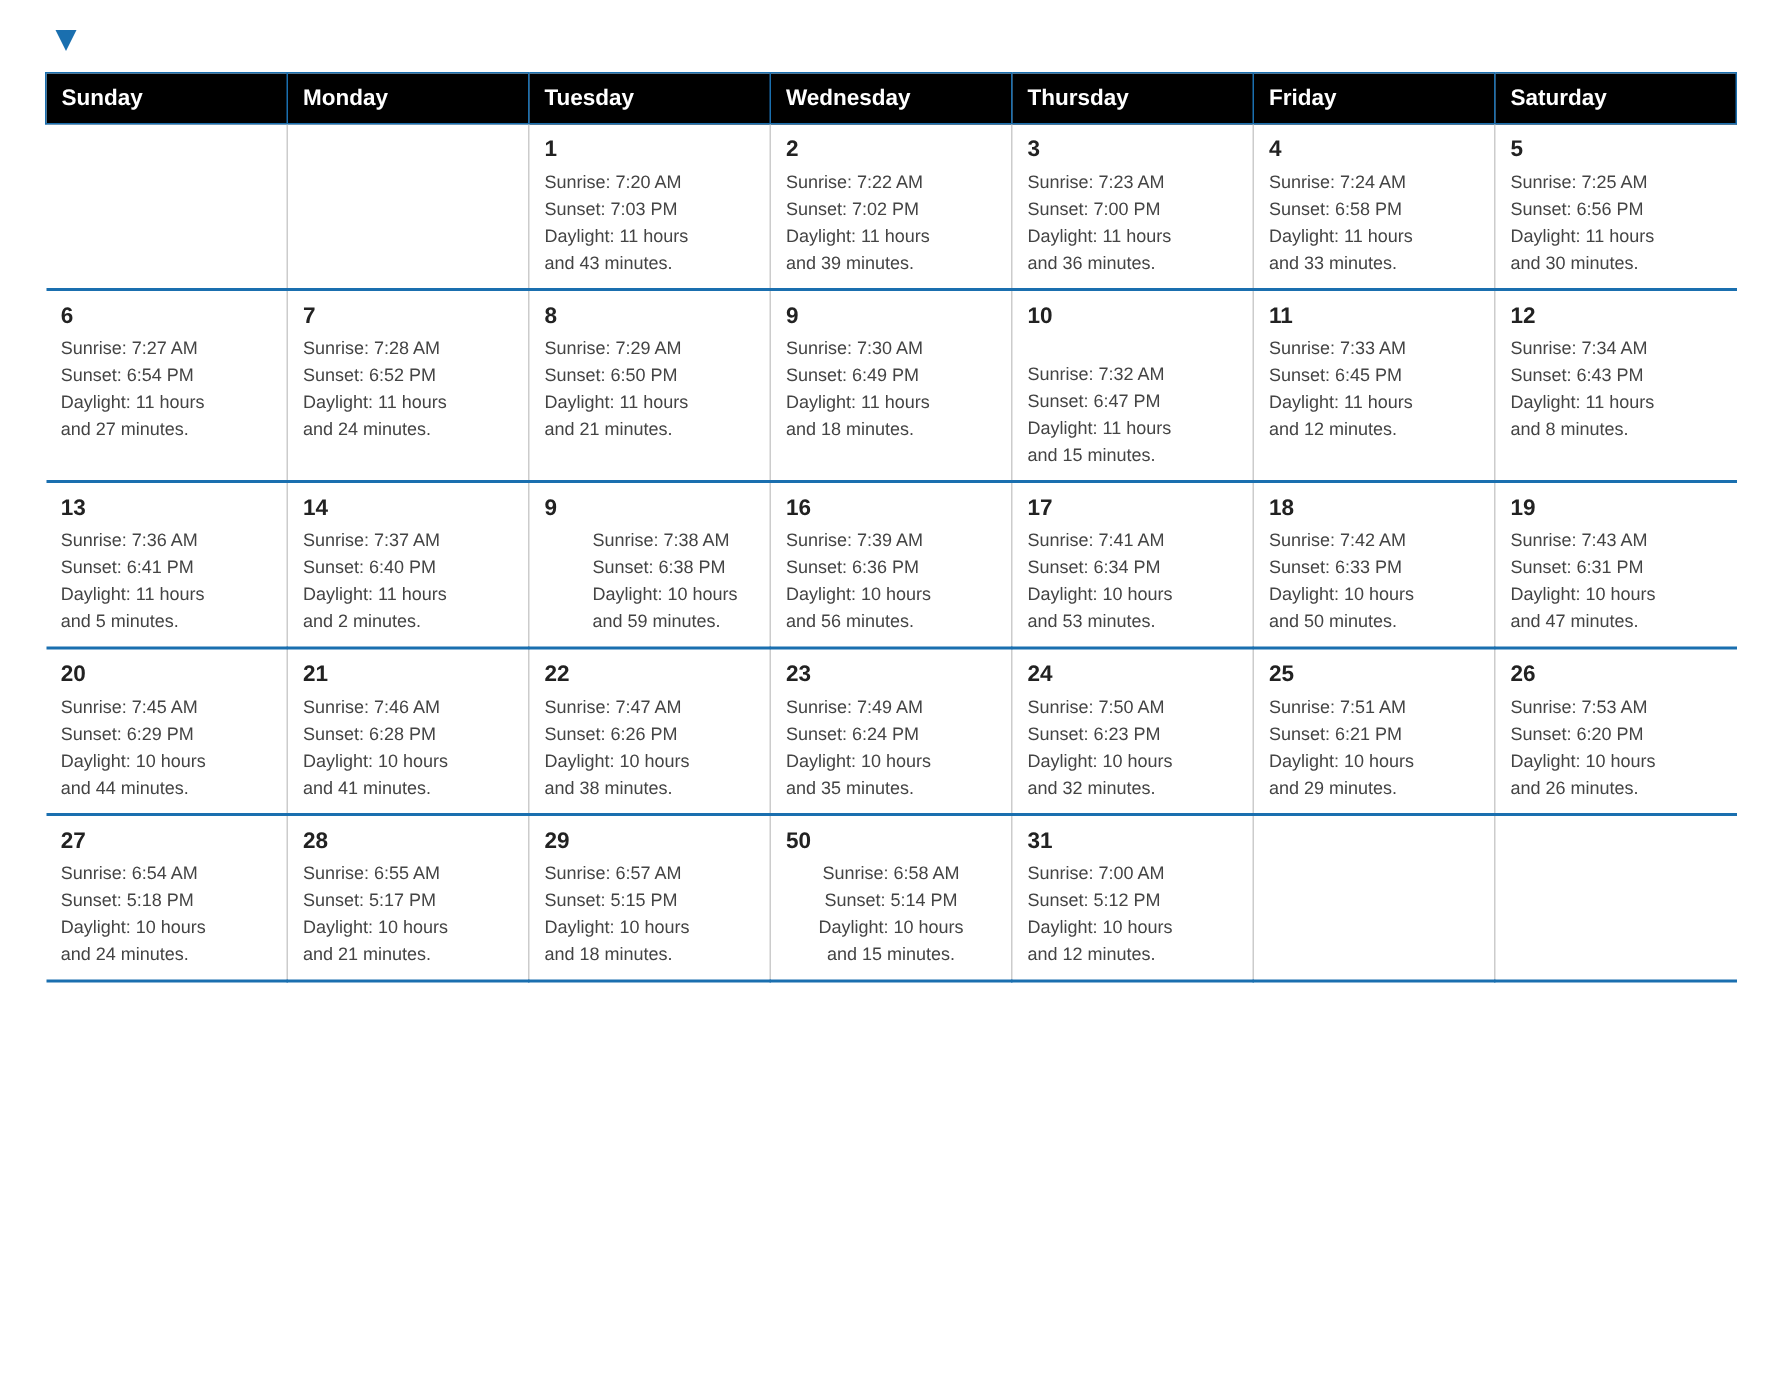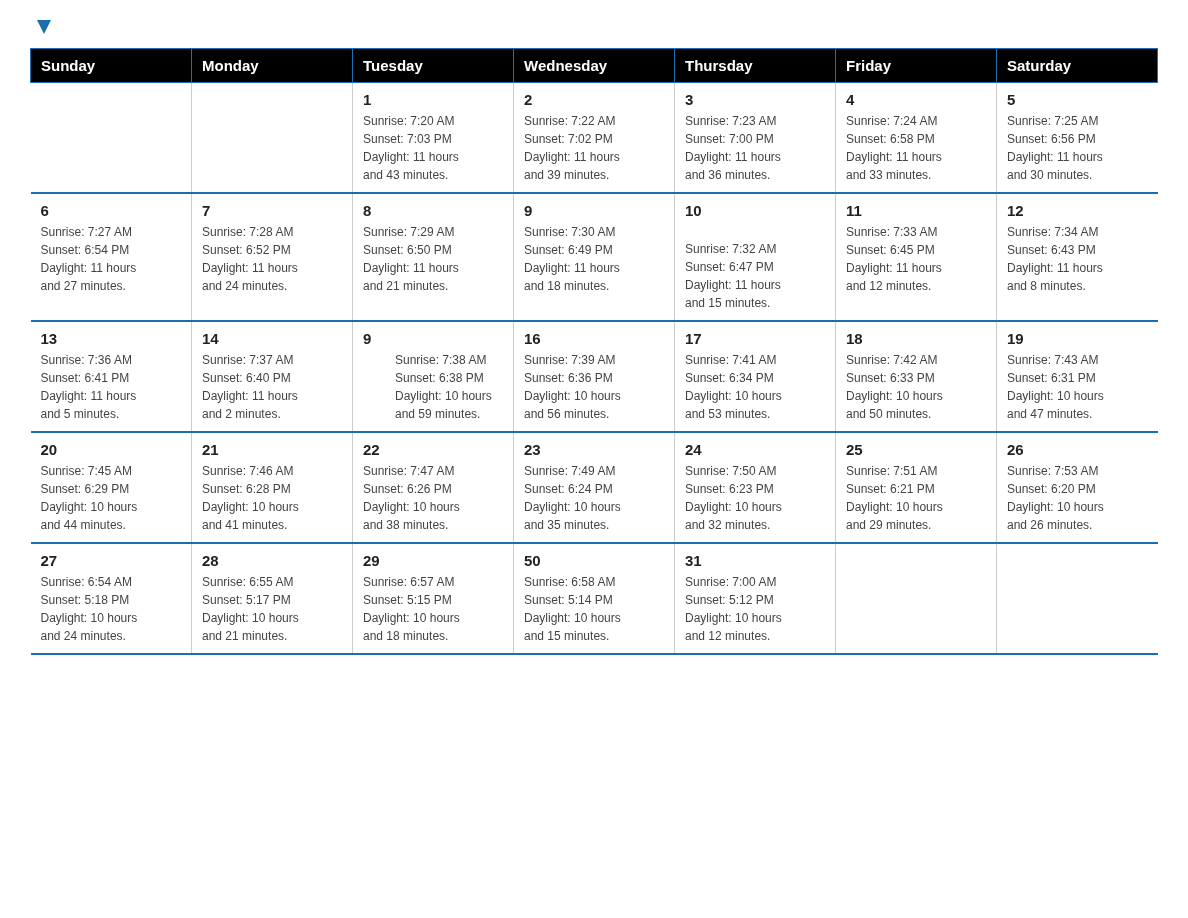--- a/index.html
+++ b/index.html
@@ -333,21 +333,21 @@
         </td>
         <td>
           <span class="day-number">29</span>
           <div class="day-info" style="white-space: pre-line;">Sunrise: 6:57 AM
 Sunset: 5:15 PM
 Daylight: 10 hours
 and 18 minutes.</div>
         </td>
         <td>
           <span class="day-number">50</span>
-          <div class="day-info" style="white-space: pre-line;">Sunrise: 6:58 AM
+          <div class="day-info" style="white-space: pre-line; text-align: center;">Sunrise: 6:58 AM
 Sunset: 5:14 PM
 Daylight: 10 hours
 and 15 minutes.</div>
         </td>
         <td>
           <span class="day-number">31</span>
           <div class="day-info" style="white-space: pre-line;">Sunrise: 7:00 AM
 Sunset: 5:12 PM
 Daylight: 10 hours
 and 12 minutes.</div>

